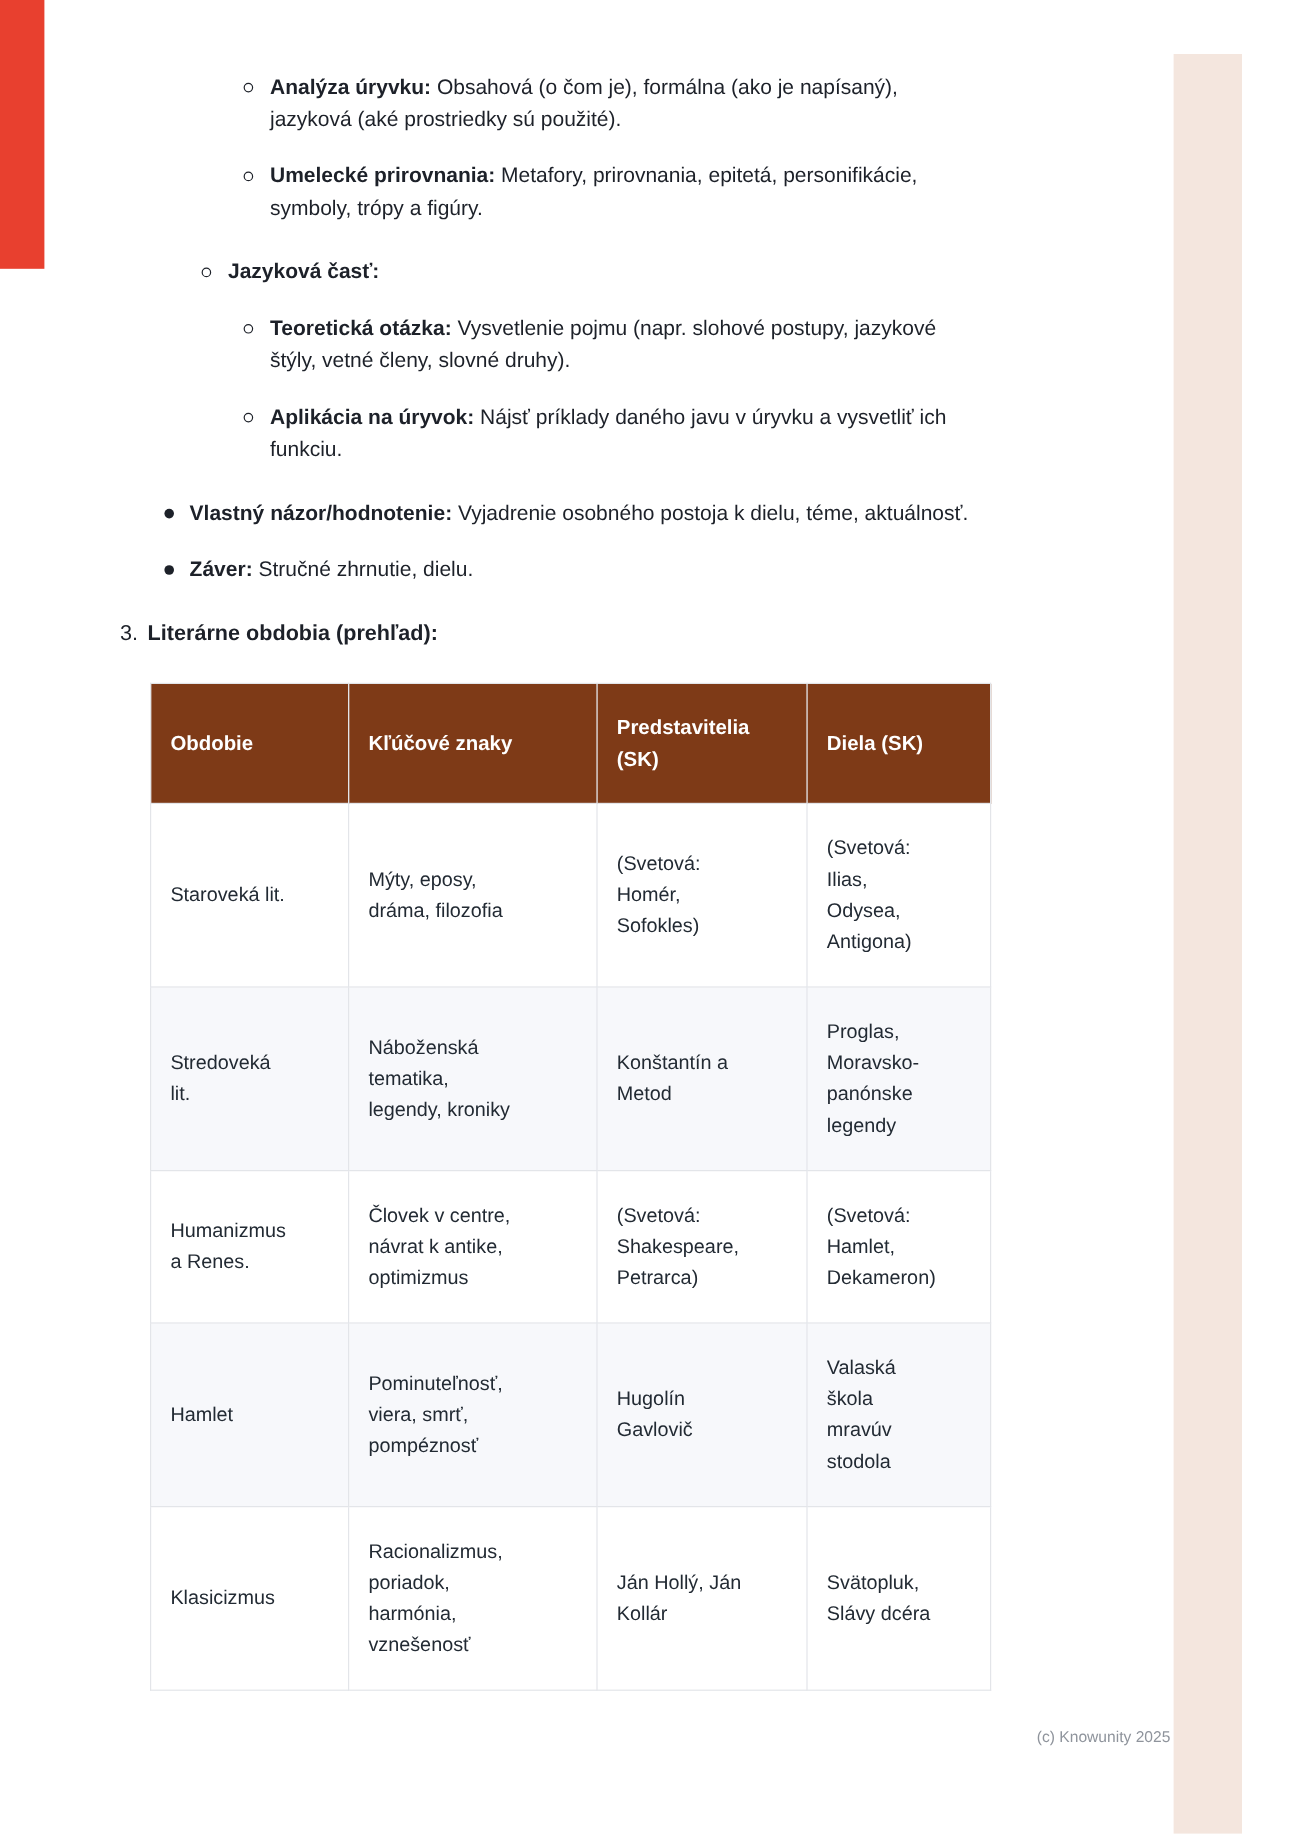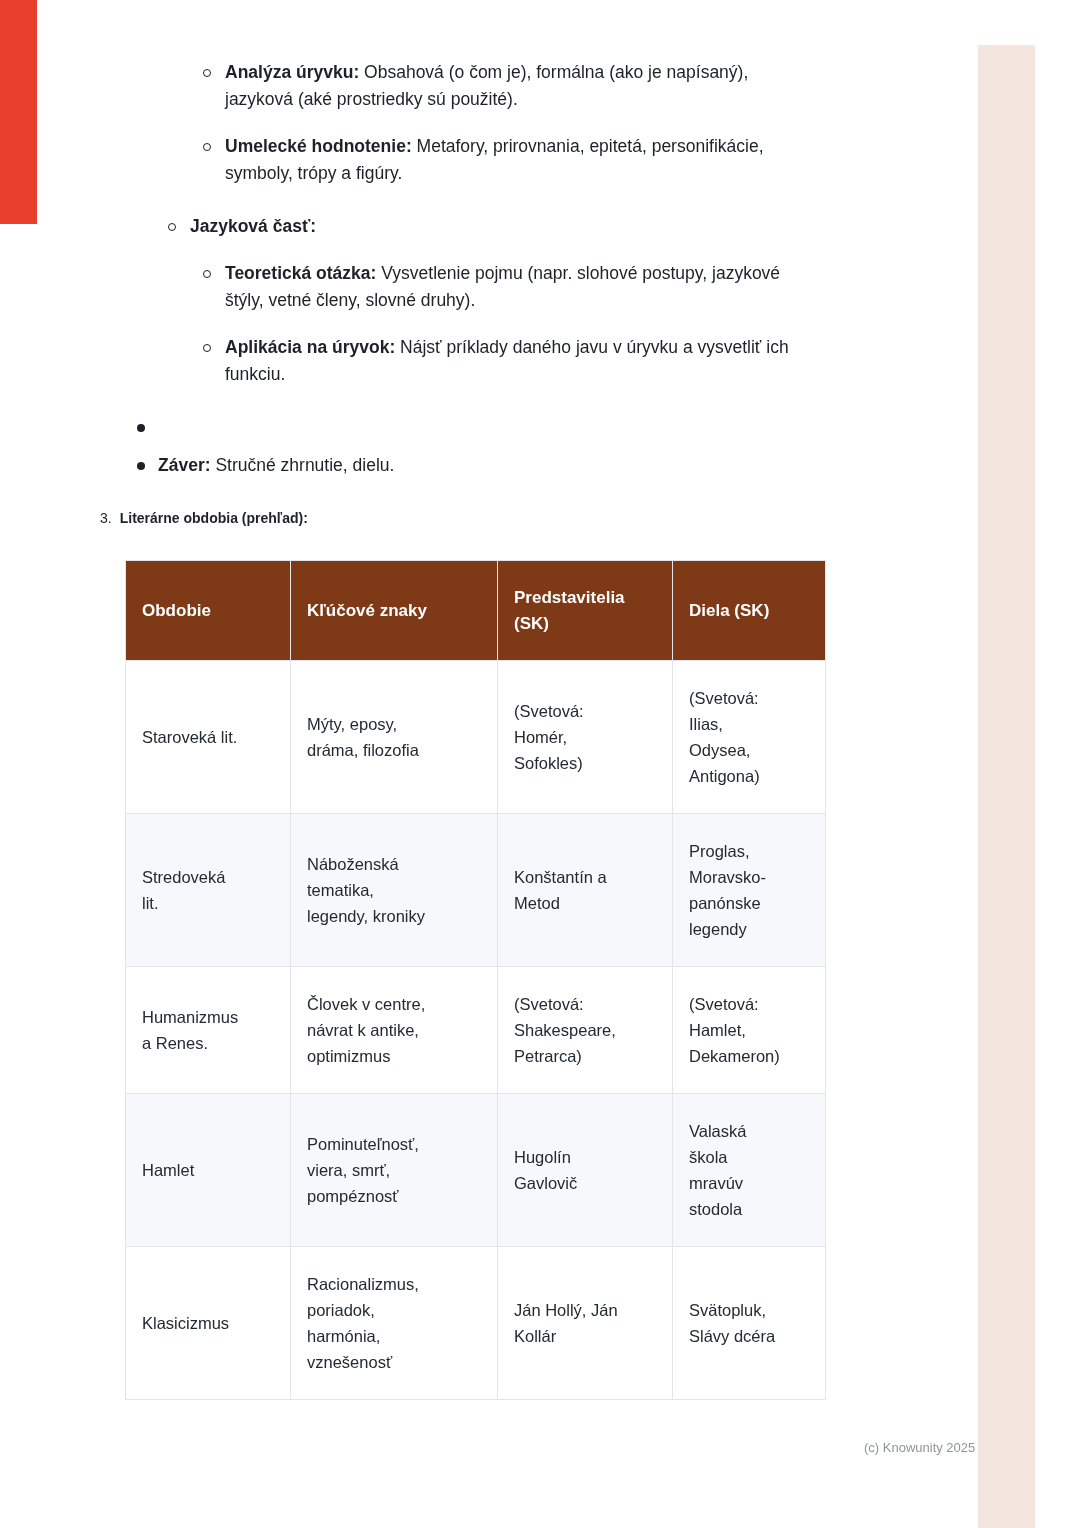--- a/index.html
+++ b/index.html
@@ -40,21 +40,21 @@
   .l1{ padding-left:37px; }
   .l1 .marker{ margin-right:13px; }
   .l1 .txt{ max-width:700px; }
   .l2{ padding-left:68px; margin-top:26px; }
   .l2 .marker{ margin-right:14px; }
   .l3{ padding-left:103px; }
   .l3 .marker{ margin-right:14px; }
   .l3 .txt{ max-width:590px; }
   .group-gap{ margin-top:26px; }
   strong{ font-weight:700;margin-top:28px; }
-  .section{ margin-top:26px; margin-bottom:28px; font-size:14px; }
+  .section{ margin-top:26px; margin-bottom:28px; font-size:18px; }
   .section .num{ margin-right:8px; }
   .section .ttl{ font-weight:700; }
   table.lit-table{
     border-collapse:collapse; table-layout:fixed; width:700px;
     margin-left:25px; font-size:16.5px; line-height:26px;
   }
   .lit-table th, .lit-table td{
     border:1px solid var(--border);
     text-align:left; vertical-align:middle;
     white-space:pre-line;
@@ -79,40 +79,41 @@
 
 <div class="content">
 
   <div class="li l3">
     <span class="marker circle"></span>
     <div class="txt"><strong>Analýza úryvku:</strong><span> Obsahová (o čom je), formálna (ako je napísaný), jazyková (aké prostriedky sú použité).</span></div>
   </div>
 
   <div class="li l3">
     <span class="marker circle"></span>
-    <div class="txt"><strong>Umelecké hodnotenie:</strong><span> Metafory, prirovnania, epitetá, personifikácie, symboly, trópy a figúry.</span></div>
+    <div class="txt"><strong>Umelecké prirovnania:</strong><span> Metafory, prirovnania, epitetá, personifikácie, symboly, trópy a figúry.</span></div>
   </div>
 
   <div class="li l2">
     <span class="marker circle"></span>
     <div class="txt"><strong>Jazyková časť:</strong></div>
   </div>
 
   <div class="li l3">
     <span class="marker circle"></span>
     <div class="txt"><strong>Teoretická otázka:</strong><span> Vysvetlenie pojmu (napr. slohové postupy, jazykové štýly, vetné členy, slovné druhy).</span></div>
   </div>
 
   <div class="li l3">
     <span class="marker circle"></span>
     <div class="txt"><strong>Aplikácia na úryvok:</strong><span> Nájsť príklady daného javu v úryvku a vysvetliť ich funkciu.</span></div>
   </div>
 
   <div class="li l1 group-gap">
     <span class="marker disc"></span>
+    <div class="txt"><strong>Vlastný názor/hodnotenie:</strong><span> Vyjadrenie osobného postoja k dielu, téme, aktuálnosť.</span></div>
   </div>
 
   <div class="li l1">
     <span class="marker disc"></span>
     <div class="txt"><strong>Záver:</strong><span> Stručné zhrnutie, dielu.</span></div>
   </div>
 
   <div class="section">
     <span class="num">3.</span><span class="ttl">Literárne obdobia (prehľad):</span>
   </div>

